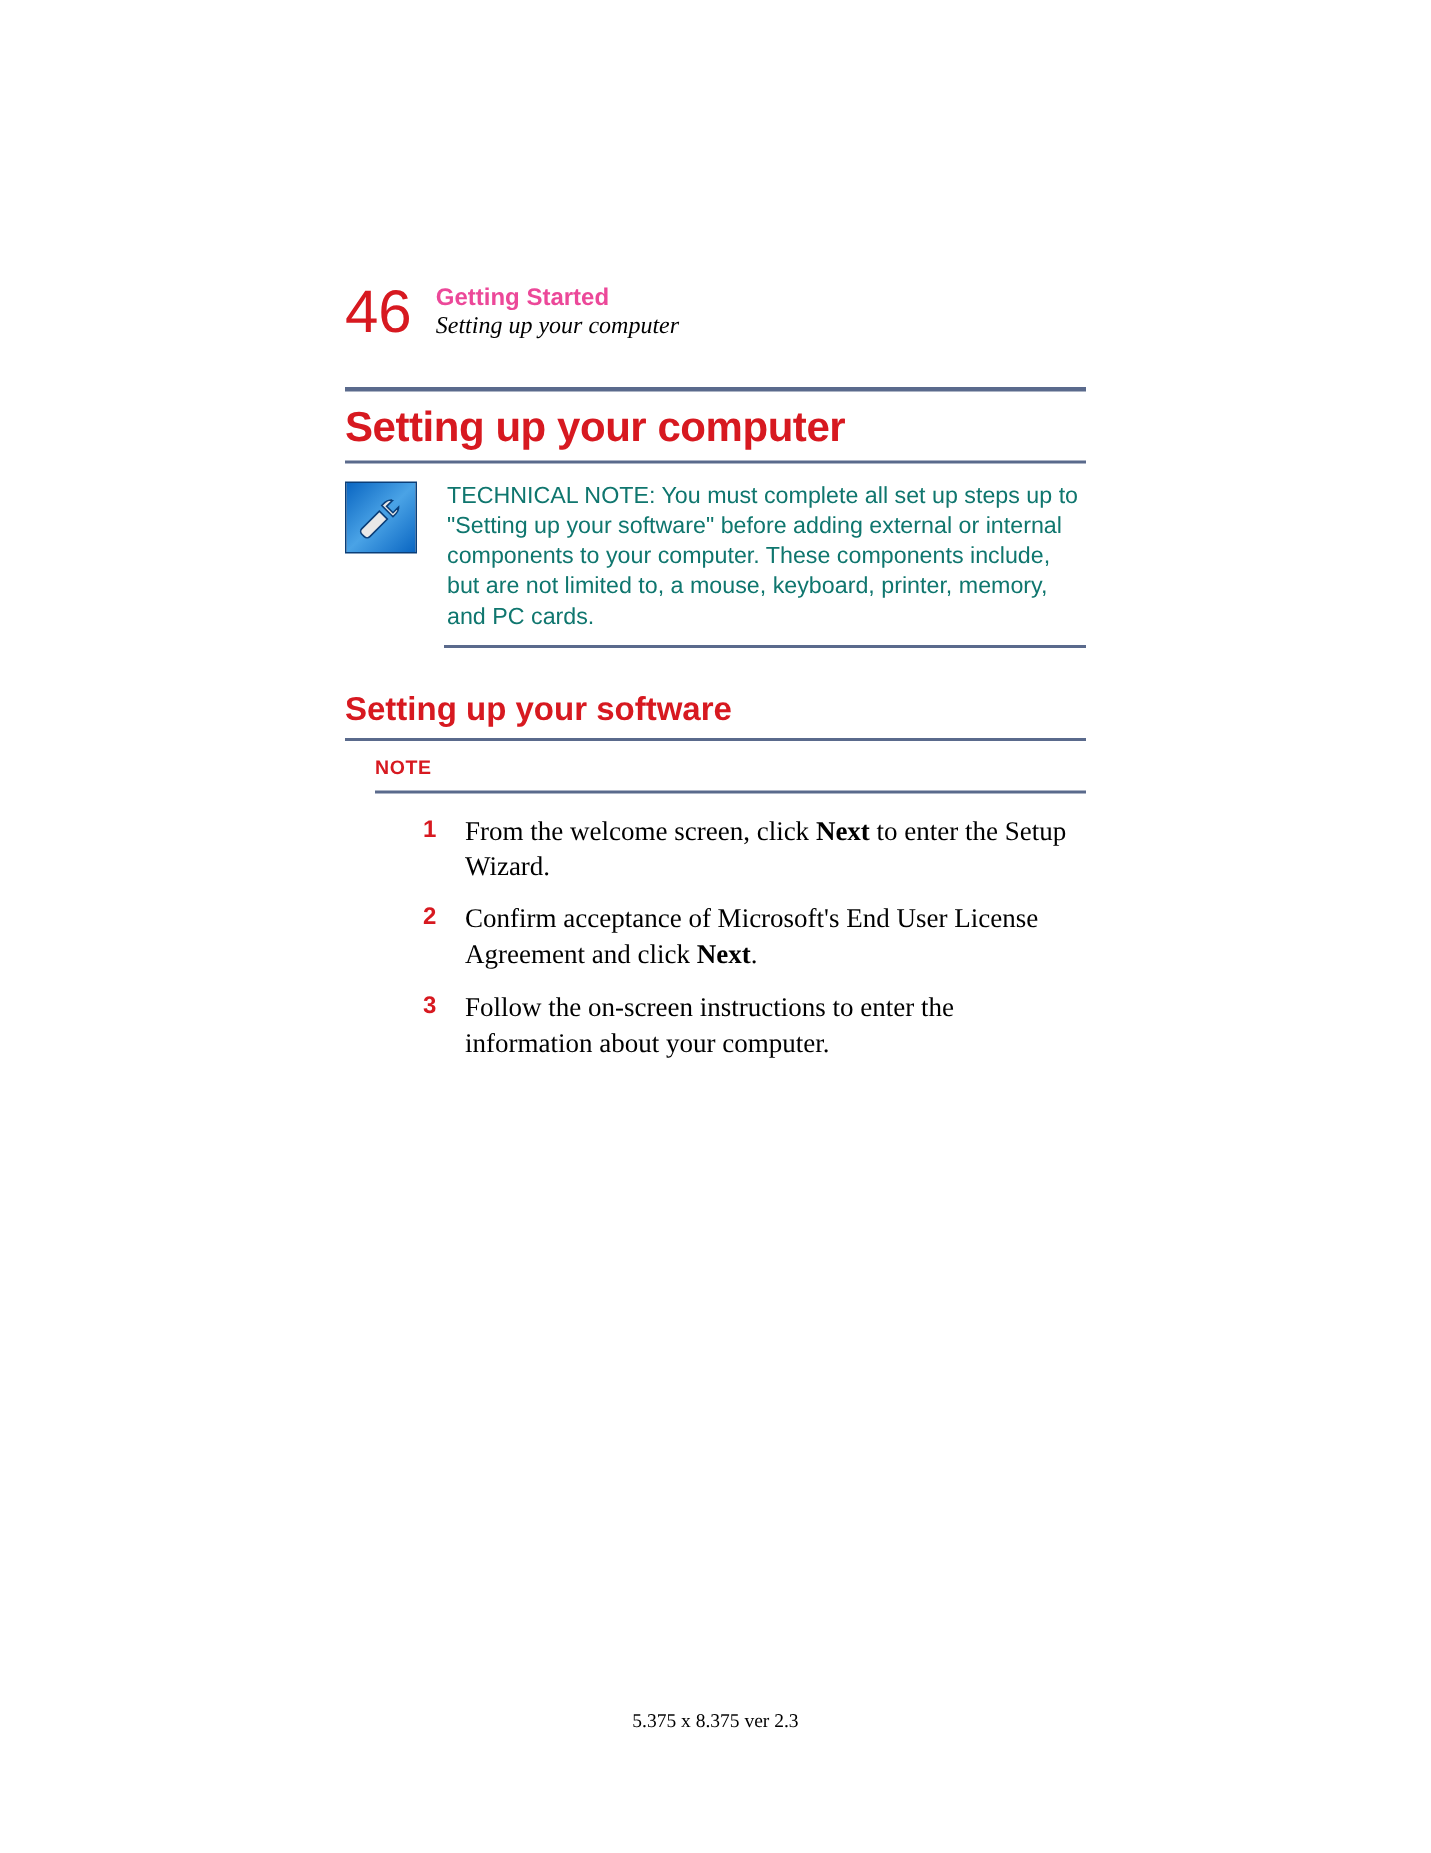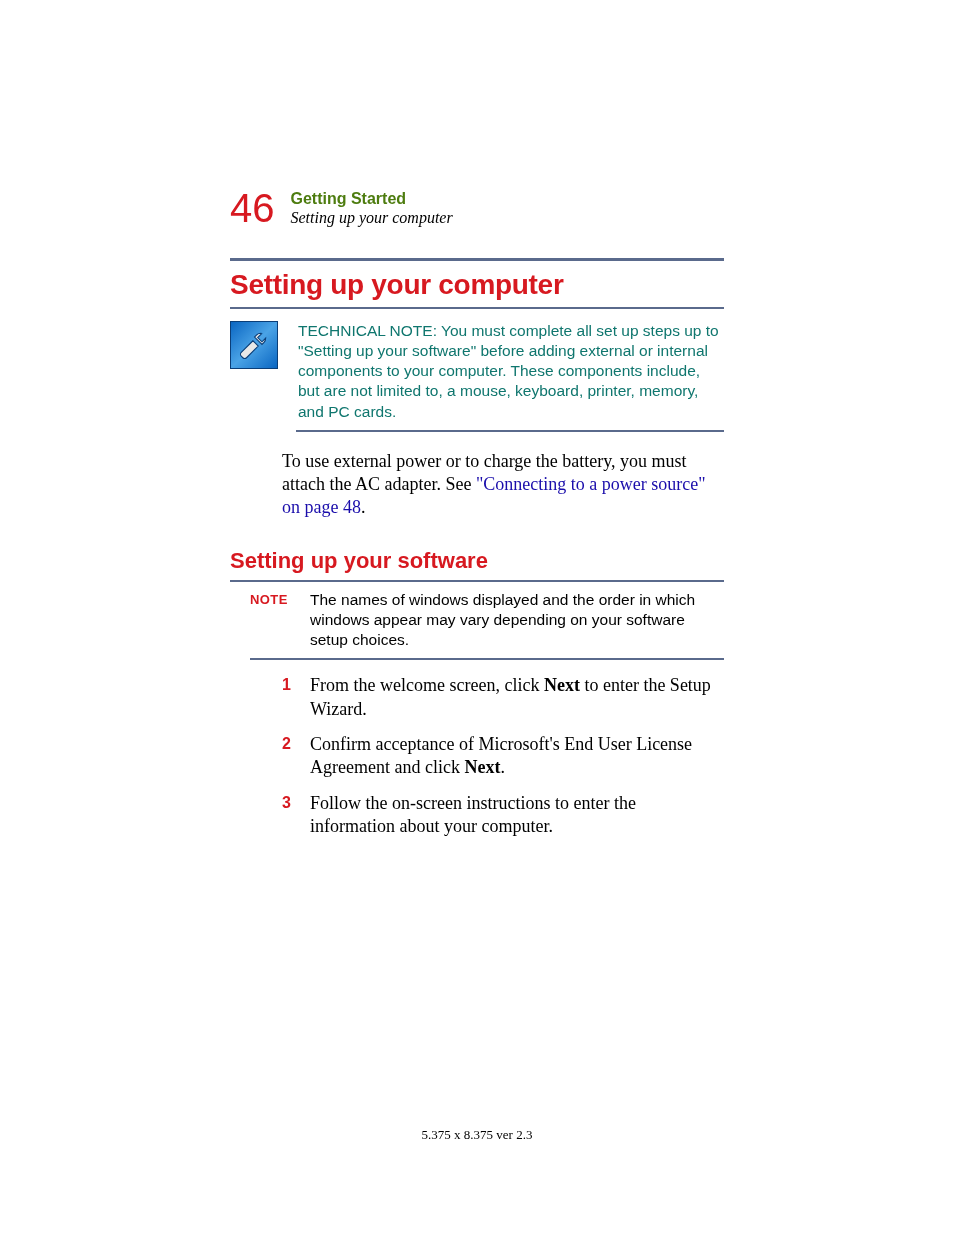--- a/index.html
+++ b/index.html
@@ -29,21 +29,21 @@
     font-size: 40px;
     color: #d71920;
     font-weight: 400;
     line-height: 1;
     margin-top: -2px;
   }
   .chapter-title {
     font-family: Arial, "Helvetica Neue", Helvetica, sans-serif;
     font-size: 16px;
     font-weight: 700;
-    color: #4d7c0f;
+    color: #ec4899;
     display: block;
     margin-bottom: 1px;
   }
   .section-breadcrumb {
     font-family: "Times New Roman", Times, serif;
     font-style: italic;
     font-size: 16px;
     color: #000;
     display: block;
   }
@@ -153,21 +153,21 @@
     color: #d71920;
     flex: 0 0 14px;
     font-size: 16px;
     line-height: 1.35;
   }
   .bold { font-weight: 700; }
 
   .footer {
     position: absolute;
     left: 0; right: 0;
-    bottom: 92px;
+    bottom: 80px;
     text-align: center;
     font-family: "Times New Roman", Times, serif;
     font-size: 13px;
     color: #000;
   }
 </style>
 </head>
 <body>
 
 <div class="page">
@@ -189,31 +189,27 @@
       <svg viewBox="0 0 64 64">
         <path d="M45 10c-3 0-6 1-8 3l-4 4 14 14 4-4c2-2 3-5 3-8l-7 7-8-8 7-7c-0.3 0-0.7 0-1 0zM30 24 8 46c-2 2-2 5 0 7l3 3c2 2 5 2 7 0l22-22-10-10z" fill="#e8e8e8" stroke="#0a3e78" stroke-width="2"></path>
       </svg>
     </div>
     <div class="callout-text">TECHNICAL NOTE: You must complete all set up steps up to "Setting up your software" before adding external or internal components to your computer. These components include, but are not limited to, a mouse, keyboard, printer, memory, and PC cards.</div>
   </div>
   <div class="callout-rules">
     <div class="rule-thin"></div>
   </div>
 
-  <p class="body-text">
-    <span>To use external power or to charge the battery, you must attach the AC adapter. See </span><a href="#" class="xref">"Connecting to a power source" on page 48</a><span>.</span>
-  </p>
 
   <div class="h2">Setting up your software</div>
   <div class="rule-thin"></div>
 
   <div class="note-block">
     <div class="note-row">
       <div class="note-label">NOTE</div>
-      <div class="note-text">The names of windows displayed and the order in which windows appear may vary depending on your software setup choices.</div>
     </div>
     <div class="rule-thin"></div>
   </div>
 
 
   <ol class="steps">
     <li>
       <span class="num">1</span>
       <span>
         <span>From the welcome screen, click </span><span class="bold">Next</span><span> to enter the Setup Wizard.</span>

